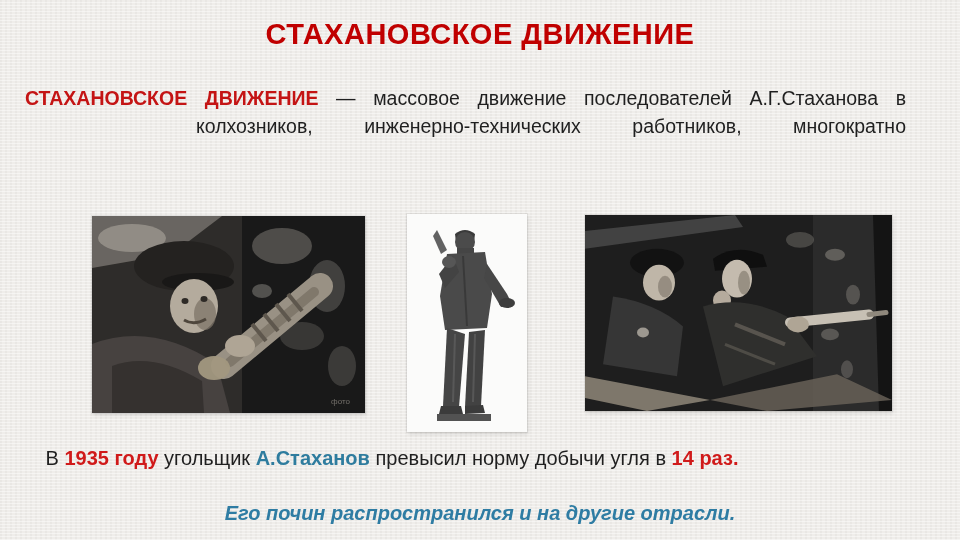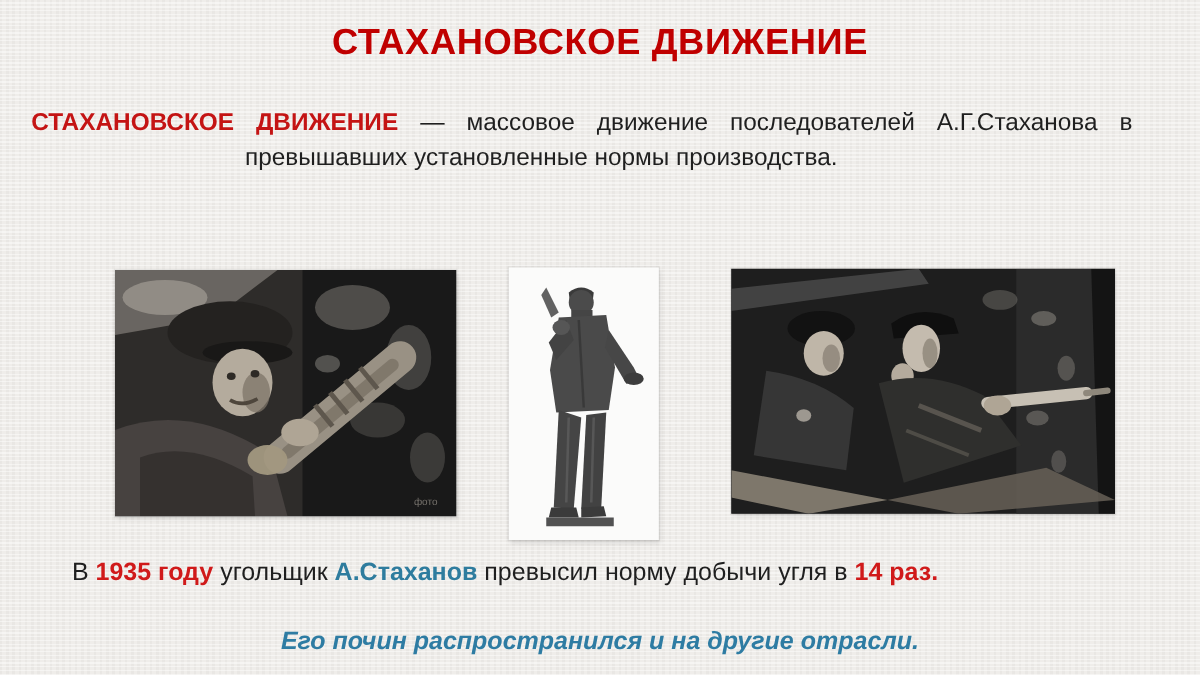--- a/index.html
+++ b/index.html
@@ -35,42 +35,42 @@
   .photo{
     position:absolute;overflow:hidden;
     box-shadow:0 0 0 1px rgba(0,0,0,.06), 1px 2px 4px rgba(0,0,0,.12);
     background:#2f2f2f;
   }
   .photo svg{display:block;width:100%;height:100%;}
   #photo1{left:74px;top:216px;width:273px;height:197px;}
   #photo2{left:389px;top:214px;width:120px;height:218px;background:#FBFBFA;}
   #photo3{left:567px;top:215px;width:307px;height:196px;}
   .footer-line1{
-    position:absolute;left:12px;top:447px;width:784px;
+    position:absolute;left:0;top:447px;width:784px;
     text-align:center;font-size:20px;color:#1F1F1F;
     white-space:pre-wrap;
   }
   .footer-line1 .seg-red{color:#D01A1A;font-weight:700;}
   .footer-line1 .seg-teal{color:#2E7C9E;font-weight:700;}
   .footer-line2{
     position:absolute;left:0;top:502px;width:960px;
     text-align:center;font-size:20px;font-weight:700;font-style:italic;
     color:#2E7CA3;
   }
 </style>
 </head>
 <body>
 
 <div class="slide">
 
   <div class="title">СТАХАНОВСКОЕ ДВИЖЕНИЕ</div>
 
   <div class="definition">
     <div class="def-line"><span class="def-term">СТАХАНОВСКОЕ ДВИЖЕНИЕ</span> <span>— массовое движение последователей А.Г.Стаханова в</span></div>
-    <div class="def-line indent last">превышавших установленные нормы производства.</div>
+    <div class="def-line indent">колхозников, инженерно-технических работников, многократно</div>
   </div>
 
   <div class="photos">
 
     <figure class="photo" id="photo1" style="margin:0;">
       <svg viewBox="0 0 273 197" preserveAspectRatio="none">
         <rect x="0" y="0" width="273" height="197" fill="#2E2C2A"></rect>
         <rect x="150" y="0" width="123" height="197" fill="#191919"></rect>
         <polygon points="0,0 130,0 80,38 0,52" fill="#9A968E" opacity="0.55"></polygon>
         <ellipse cx="40" cy="22" rx="34" ry="14" fill="#B9B4AA" opacity="0.5"></ellipse>

